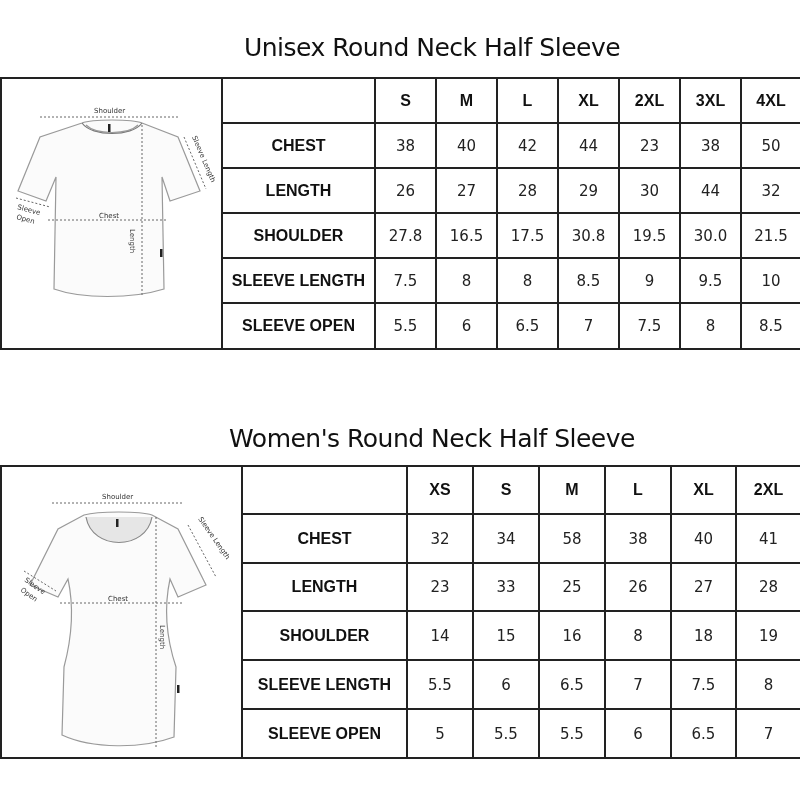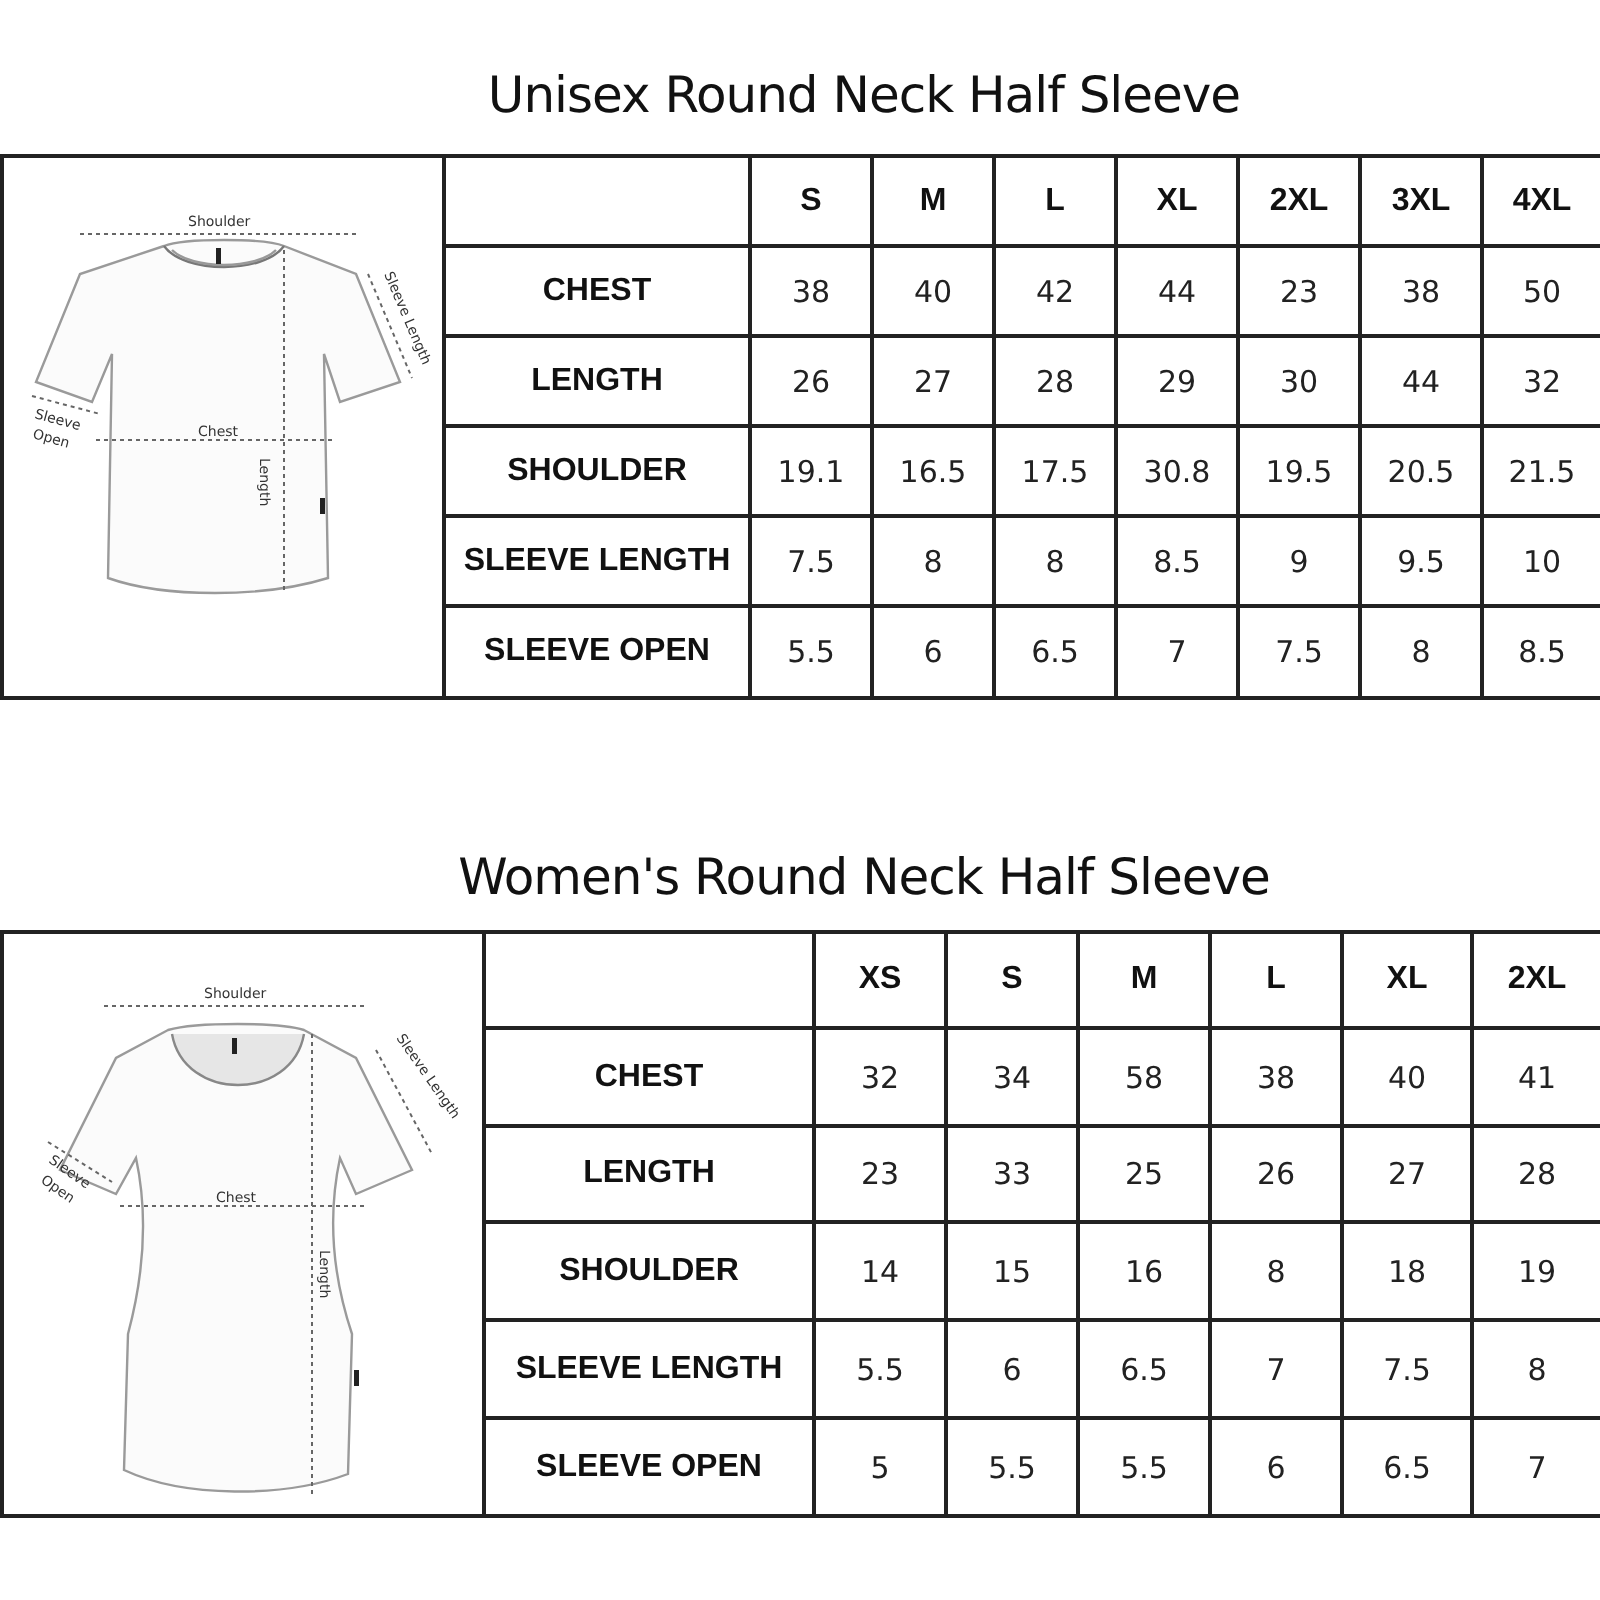--- a/index.html
+++ b/index.html
@@ -84,26 +84,26 @@
     <td class="val">26</td>
     <td class="val">27</td>
     <td class="val">28</td>
     <td class="val">29</td>
     <td class="val">30</td>
     <td class="val">44</td>
     <td class="val">32</td>
   </tr>
   <tr style="height:45px">
     <td class="lbl">SHOULDER</td>
-    <td class="val">19.1</td>
+    <td class="val">27.8</td>
     <td class="val">16.5</td>
     <td class="val">17.5</td>
     <td class="val">30.8</td>
     <td class="val">19.5</td>
-    <td class="val">20.5</td>
+    <td class="val">30.0</td>
     <td class="val">21.5</td>
   </tr>
   <tr style="height:45px">
     <td class="lbl">SLEEVE LENGTH</td>
     <td class="val">7.5</td>
     <td class="val">8</td>
     <td class="val">8</td>
     <td class="val">8.5</td>
     <td class="val">9</td>
     <td class="val">9.5</td>

